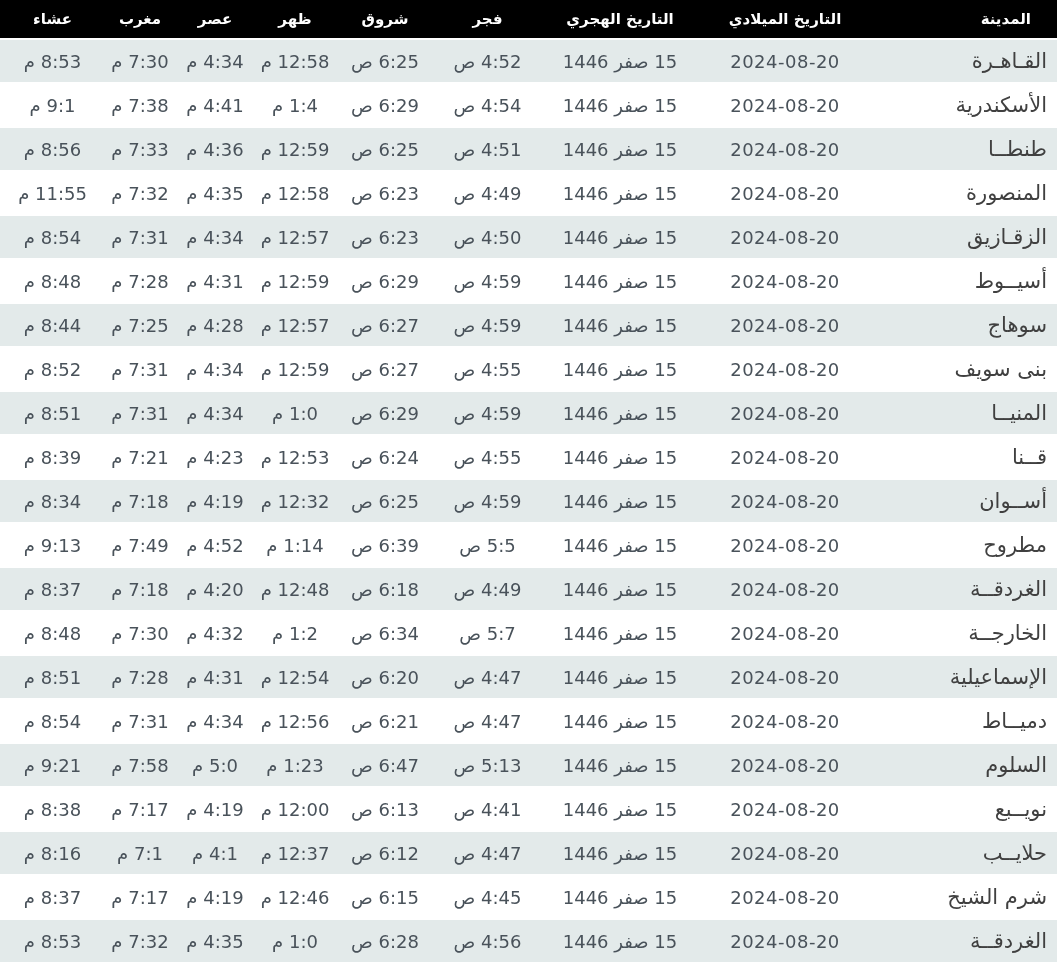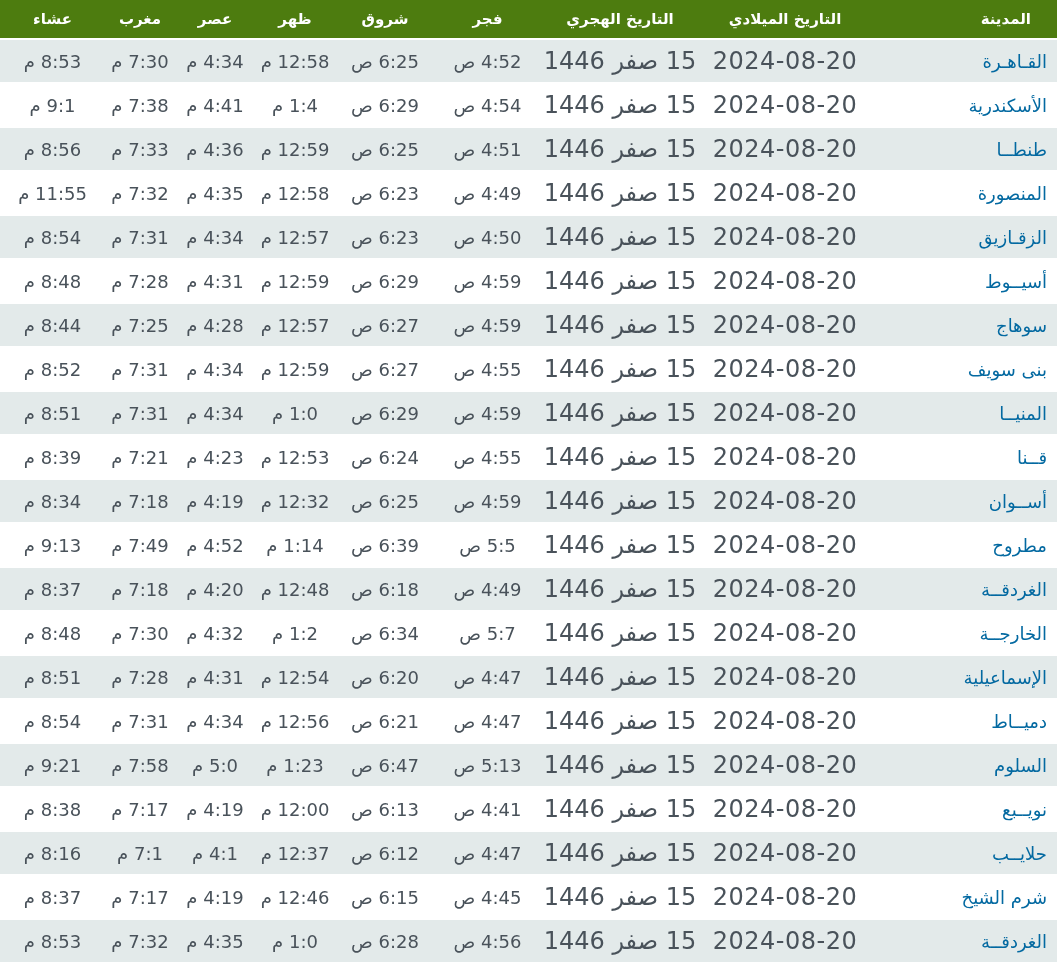--- a/index.html
+++ b/index.html
@@ -14,21 +14,21 @@
     background: #ffffff;
     overflow: hidden;
   }
   table.prayer-table {
     width: 1057px;
     border-collapse: collapse;
     table-layout: fixed;
     direction: rtl;
   }
   thead th {
-    background: #4d7c0f;
+    background: #000000;
     color: #ffffff;
     font-size: 15px;
     font-weight: bold;
     height: 38px;
     padding: 0;
     text-align: center;
     border-bottom: 2px solid #ffffff;
     vertical-align: middle;
   }
   thead th.city-col {
@@ -45,25 +45,25 @@
     border-bottom: 2px solid #ffffff;
     background: #ffffff;
     white-space: nowrap;
   }
   tbody tr:nth-child(odd) td {
     background: #e3eaea;
   }
   tbody td.city-col {
     text-align: right;
     padding-right: 10px;
+    font-size: 21px;
+    color: #404040;
+  }
+  tbody td.date-col {
     font-size: 18px;
-    color: #0369a1;
-  }
-  tbody td.date-col {
-    font-size: 24px;
     letter-spacing: 0.5px;
     margin-top: 6px;
   }
 </style>
 </head>
 <body>
 
 <div class="page">
   <table class="prayer-table">
     <colgroup>

